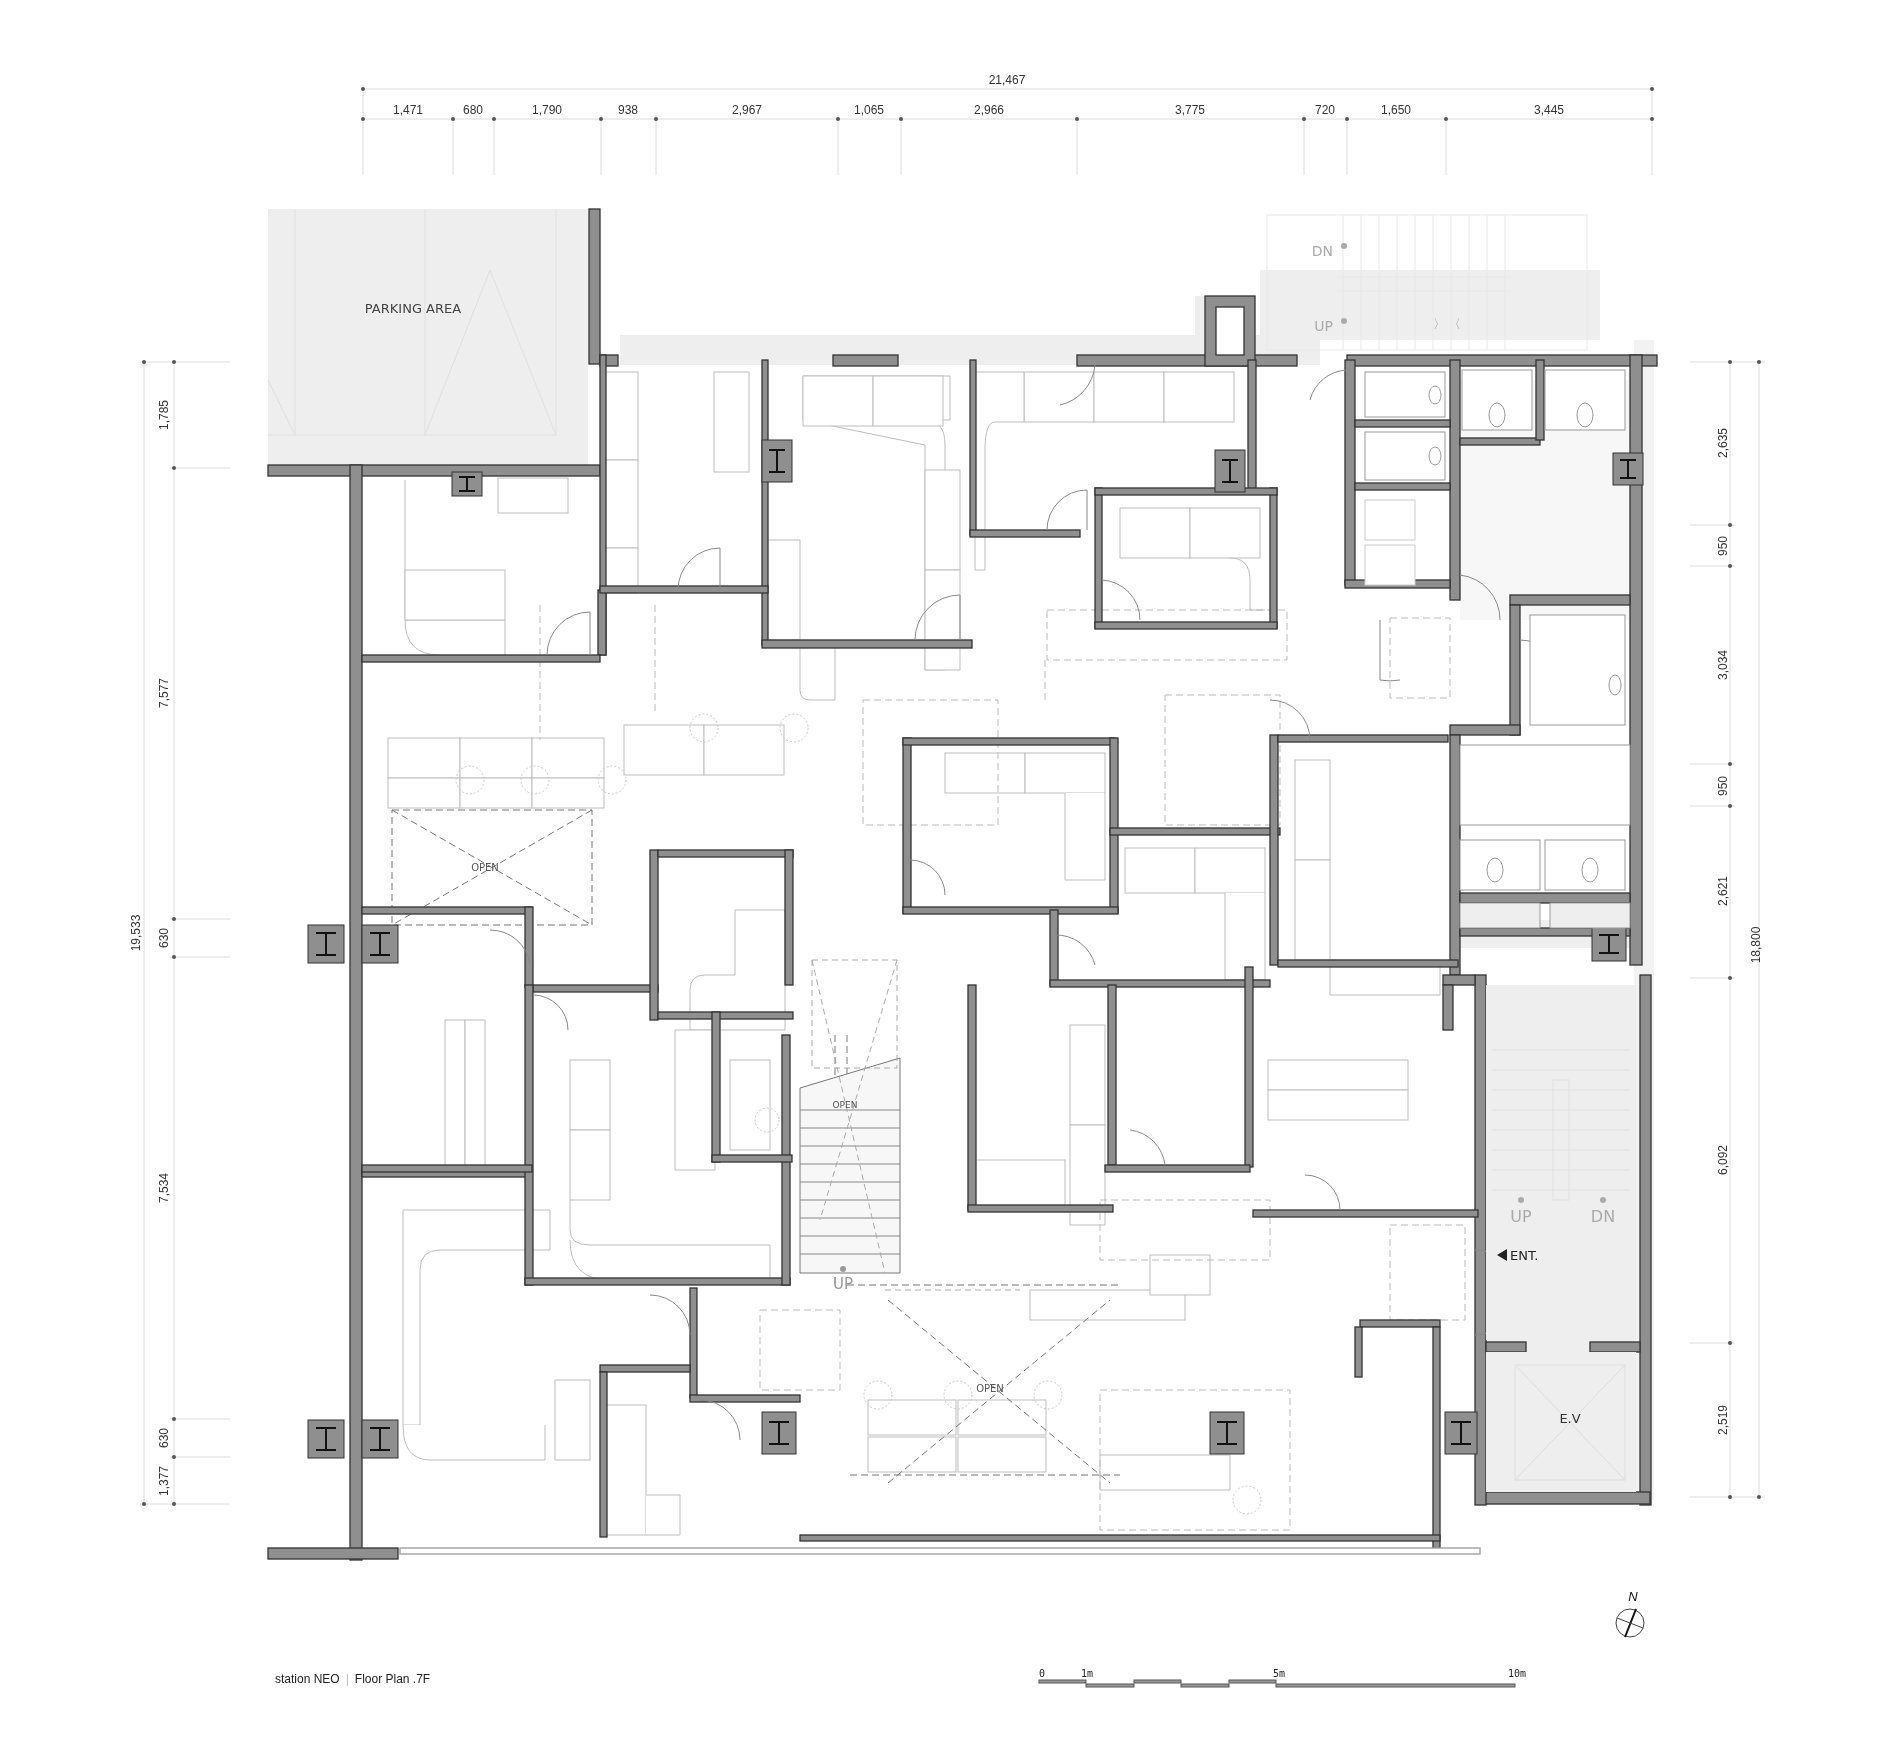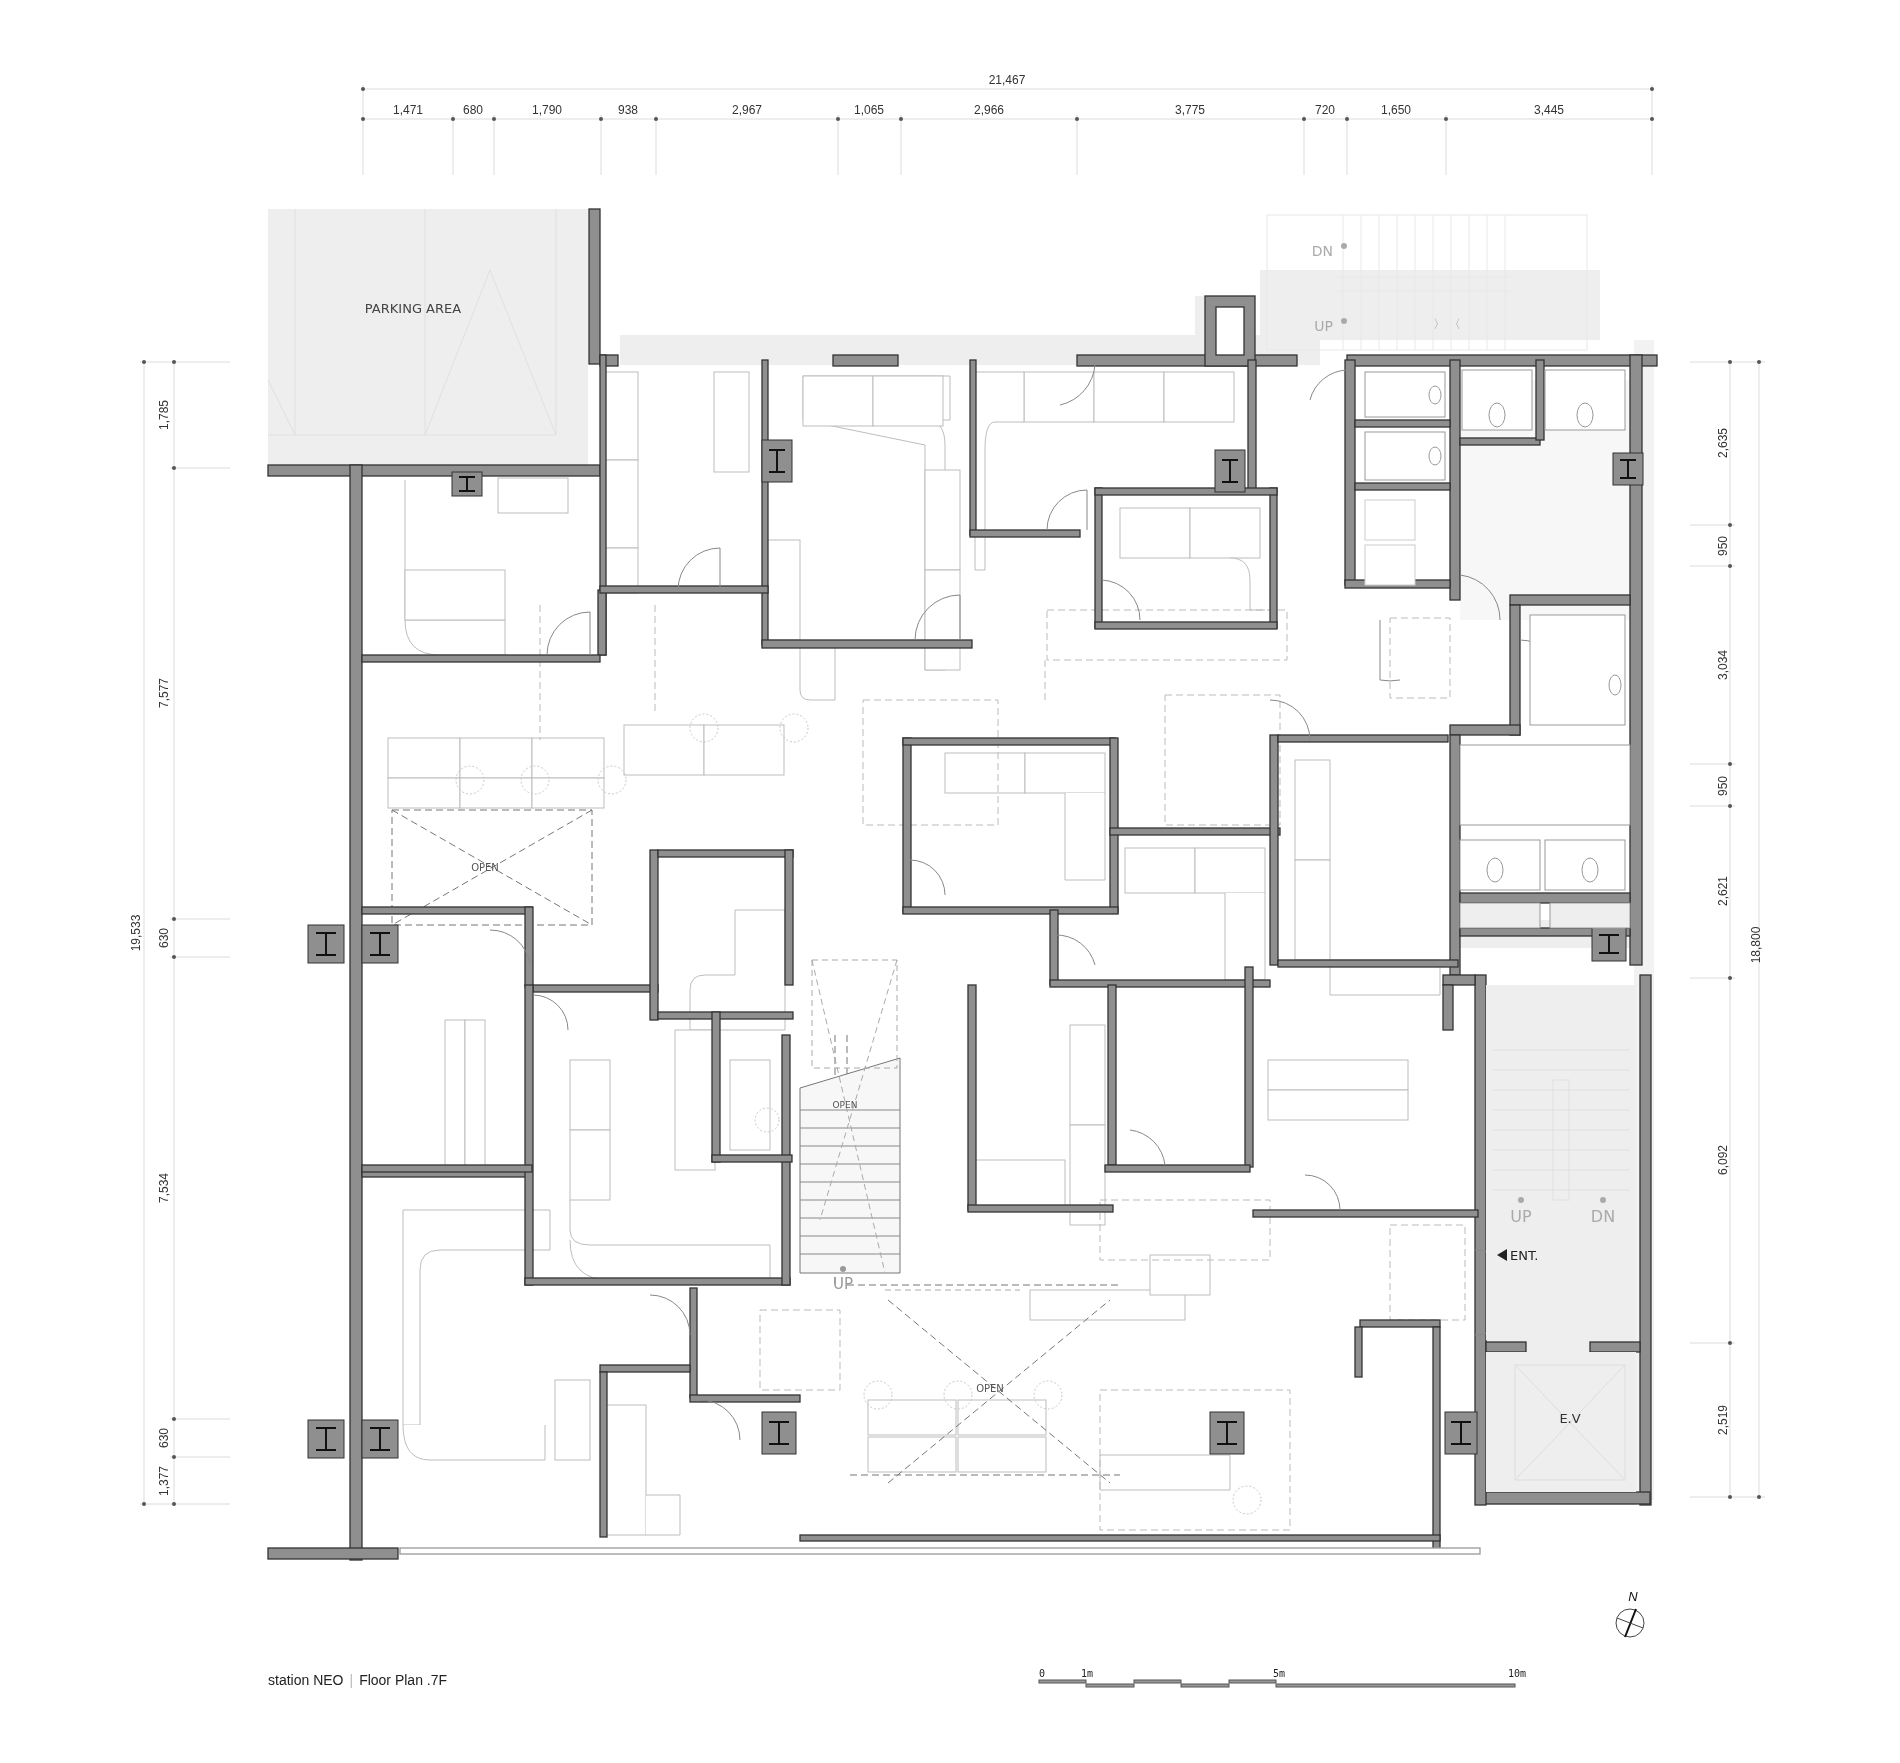--- a/index.html
+++ b/index.html
@@ -1,21 +1,21 @@
 <!DOCTYPE html>
 <html><head>
 <meta charset="utf-8">
 <style>
   html, body { margin:0; padding:0; background:#ffffff; }
   body { width:1900px; height:1763px; position:relative; overflow:hidden;
          font-family:"Liberation Sans", sans-serif; color:#333; }
   svg { position:absolute; left:0; top:0; }
   .dimtxt { font-family:"Liberation Sans", sans-serif; font-size:12px; fill:#333; }
   .lbl { font-family:"DejaVu Sans", sans-serif; fill:#444; }
-  .title { position:absolute; left:268px; top:1672px; font-size:14px; color:#222;
+  .title { position:absolute; left:275px; top:1672px; font-size:12px; color:#222;
            font-family:"Liberation Sans", sans-serif; }
   .title .sep { color:#bbb; margin:0 6px; }
 </style>
 </head>
 <body>
 
 <svg width="1900" height="1763" viewBox="0 0 1900 1763" xmlns="http://www.w3.org/2000/svg">
   <defs>
     <pattern id="hatch" width="6" height="6" patternUnits="userSpaceOnUse">
       <rect width="6" height="6" fill="#9a9a9a"></rect>

